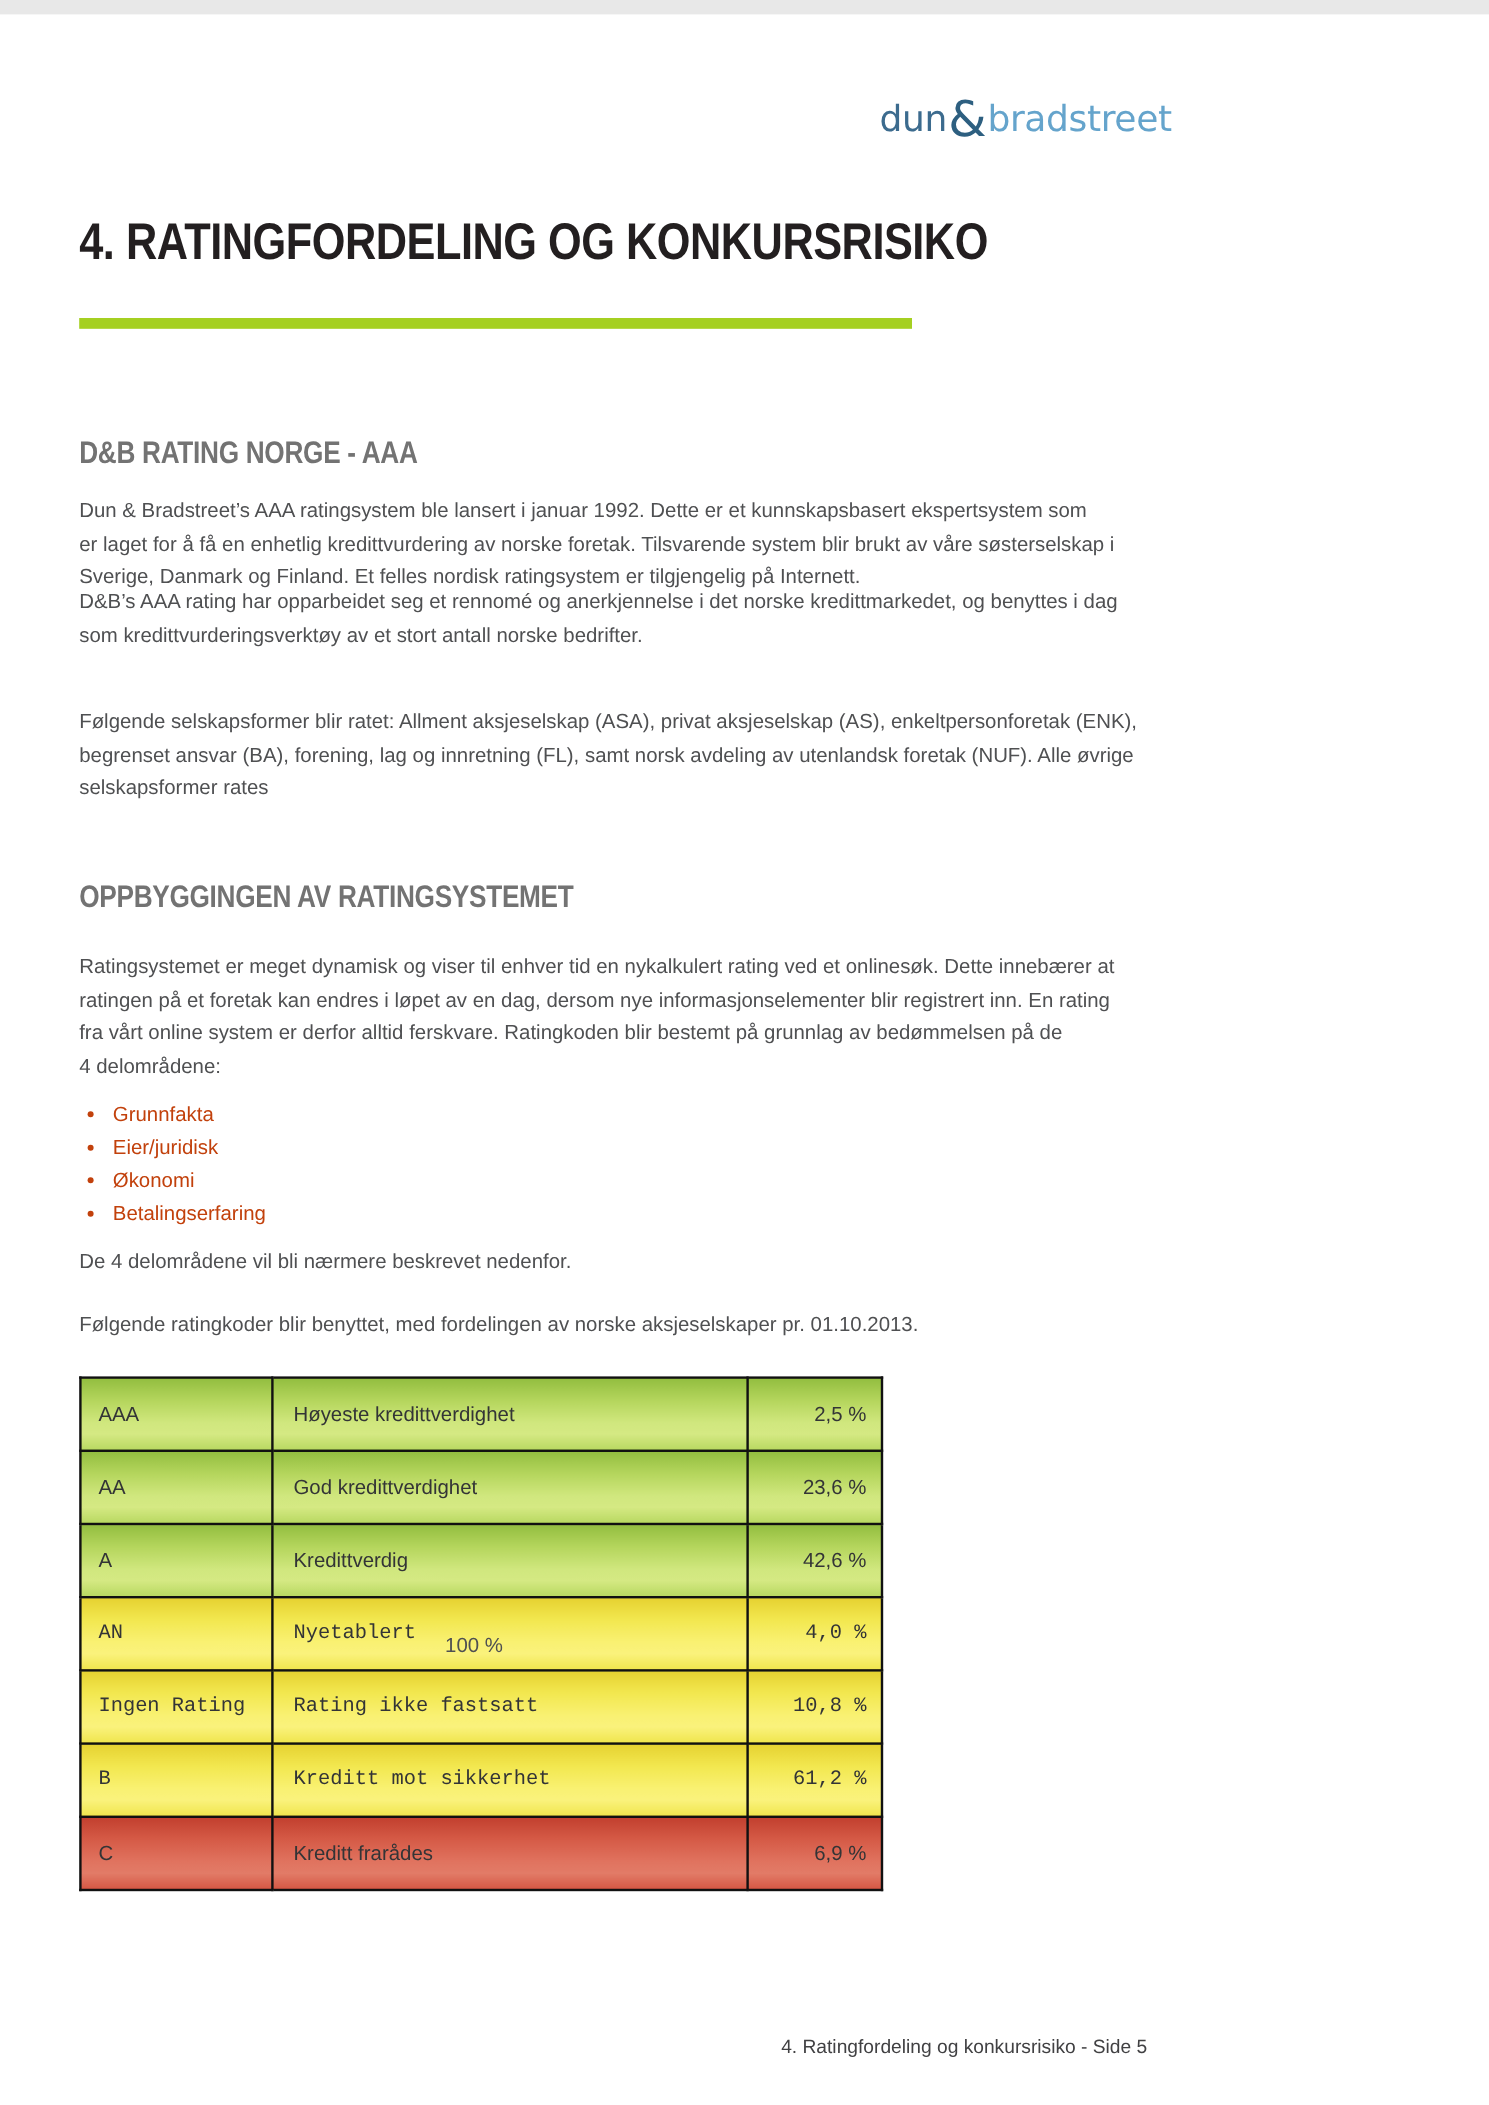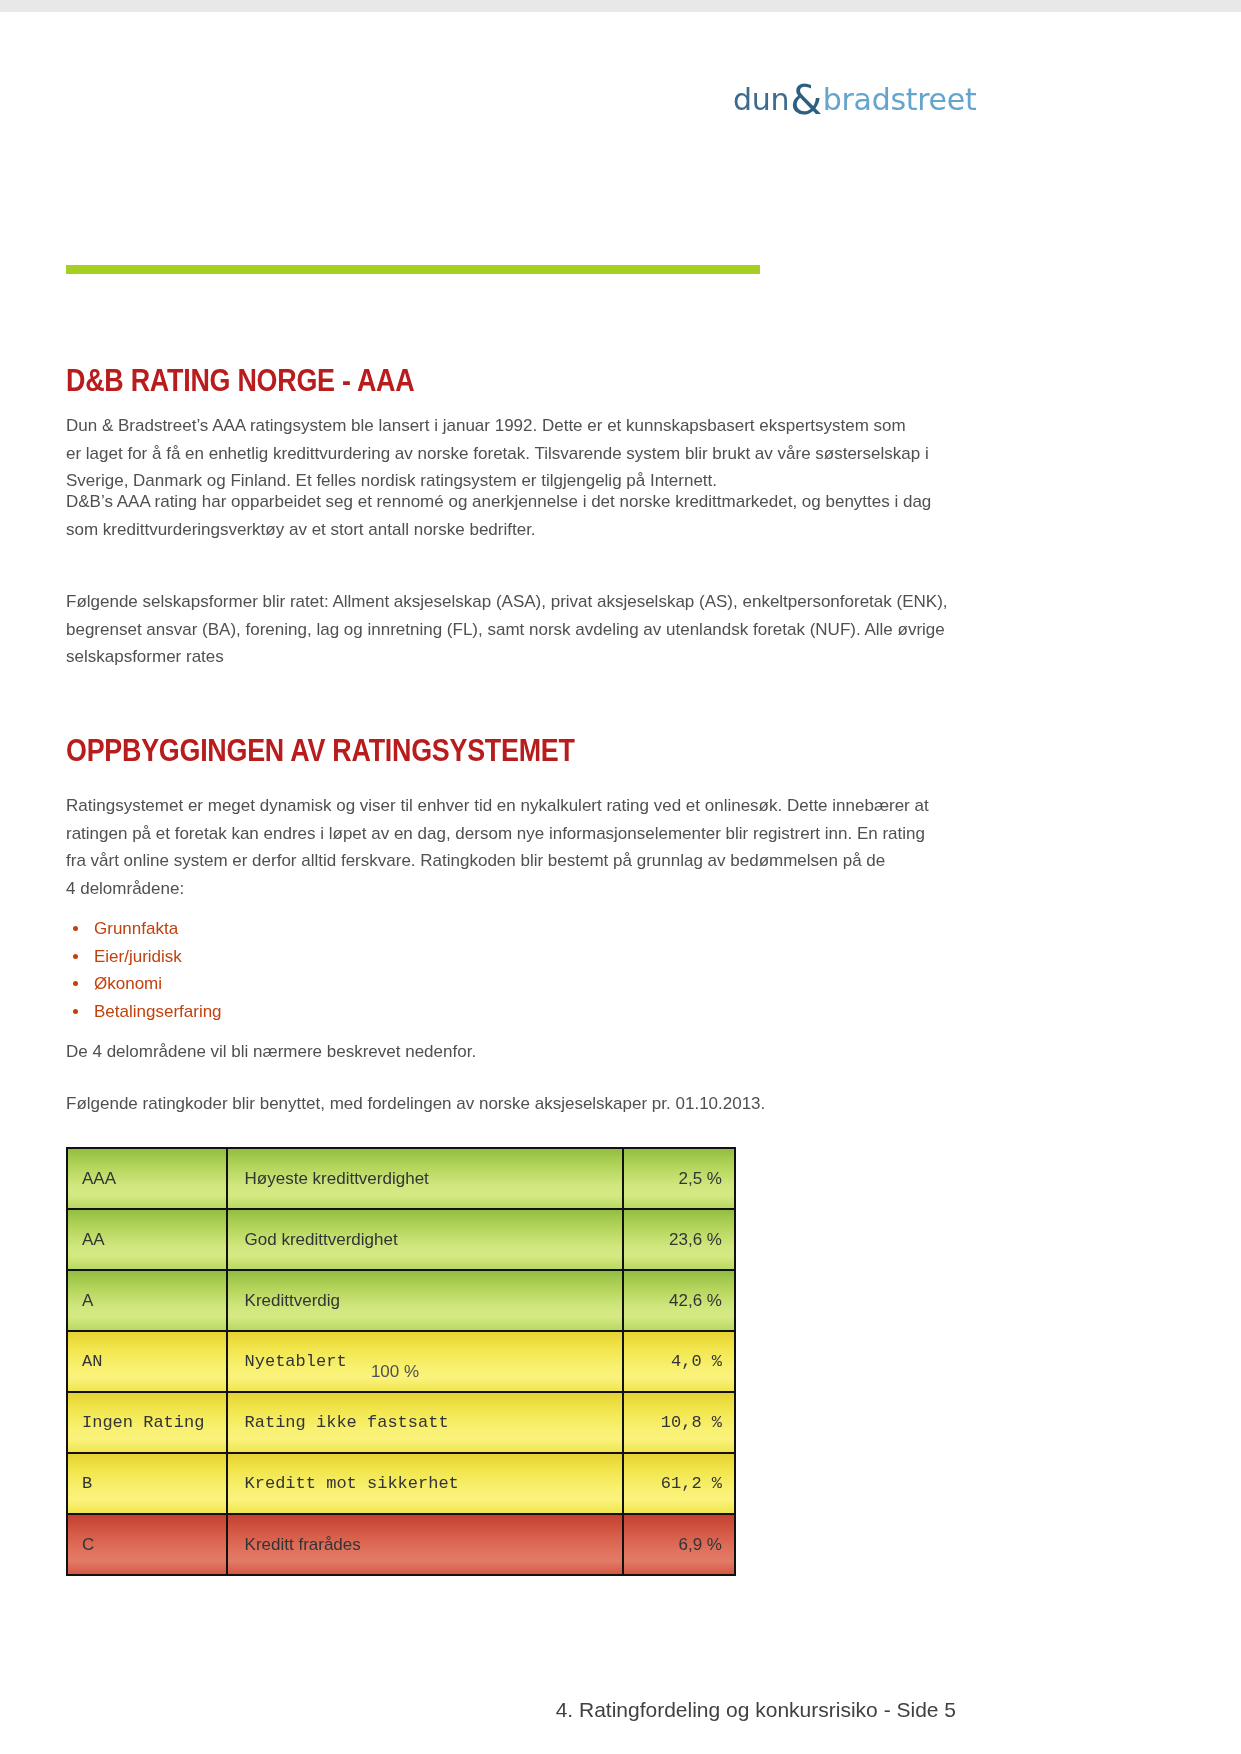--- a/index.html
+++ b/index.html
@@ -31,21 +31,21 @@
     position:absolute;top:166px;left:66px;
     font-size:43px;font-weight:bold;color:#231f20;
     letter-spacing:-0.5px;
   }
   .rule{
     position:absolute;top:253px;left:66px;
     width:694px;height:9px;
   }
   .h2{
     position:absolute;left:66px;
-    font-size:32px;font-weight:bold;color:#b91c1c;
+    font-size:26px;font-weight:bold;color:#737373;
     letter-spacing:-0.3px;
     text-align:center;
   }
   .h2a{top:350px;}
   .h2b{top:720px;}
   
   .para{
     position:absolute;left:66px;width:930px;
     font-size:17px;line-height:27.5px;color:#4f5052;
     white-space:pre-line;
@@ -81,32 +81,35 @@
   tr.yellow td{background:linear-gradient(180deg,#e6d231 0%,#f2e74f 30%,#f9f172 62%,#faf27c 78%,#f0e64f 100%);font-family:Liberation Mono, monospace;}
   tr.red td{background:linear-gradient(180deg,#c2402f 0%,#d55a46 30%,#e0735f 62%,#e27b67 78%,#d55845 100%);}
   .total-row{
     position:absolute;left:66px;top:1350px;width:658px;
     text-align:center;font-size:17px;color:#4f5052;
     padding-right:12px;
   }
   
   .footer{
     position:absolute;left:66px;top:1686px;width:890px;
-    text-align:right;font-size:21px;color:#414143;
+    text-align:right;font-size:16px;color:#414143;
   }
 </style>
 </head>
 <body>
 
 <div class="page">
 
   <div class="logo">
     <span class="dun">dun</span><span class="amp">&amp;</span><span class="brad">bradstreet</span>
   </div>
 
+  <div class="page-title">
+    <span class="condensed">4. RATINGFORDELING OG KONKURSRISIKO</span>
+  </div>
 
   <div class="rule" style="background:#a5d021;"></div>
 
   <div class="h2 h2a">
     <span class="condensed">D&amp;B RATING NORGE - AAA</span>
   </div>
 
   <div class="para p1">Dun &amp; Bradstreet’s AAA ratingsystem ble lansert i januar 1992. Dette er et kunnskapsbasert ekspertsystem som
 er laget for å få en enhetlig kredittvurdering av norske foretak. Tilsvarende system blir brukt av våre søsterselskap i
 Sverige, Danmark og Finland. Et felles nordisk ratingsystem er tilgjengelig på Internett.</div>

